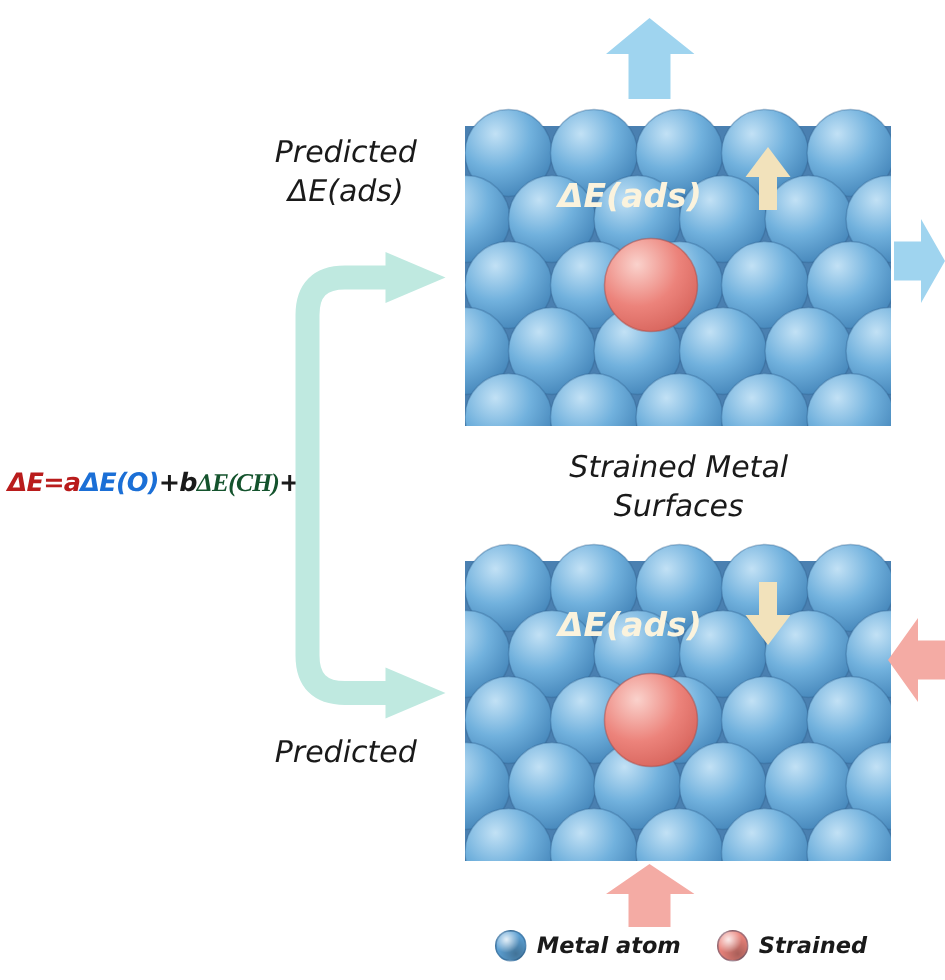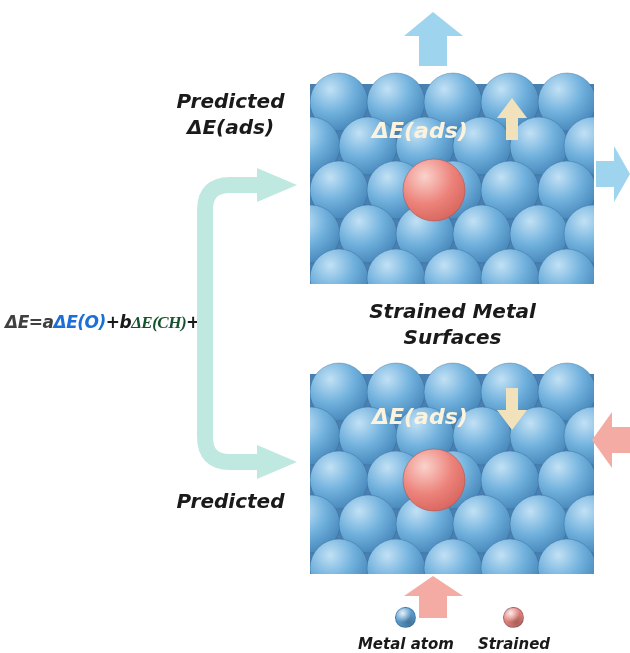--- a/index.html
+++ b/index.html
@@ -2,56 +2,56 @@
 <html><head>
 <meta charset="utf-8">
 <style>
   * { margin:0; padding:0; box-sizing:border-box; }
   html,body { background:#ffffff; }
   #canvas {
     position:relative; width:630px; height:653px; background:#ffffff;
     font-family:"DejaVu Sans", sans-serif; overflow:hidden;
   }
   .abs { position:absolute; }
-  .hand { font-weight:bold; font-style:italic; color:#1a1a1a; text-align:center; }
+  .hand { font-weight:normal; font-style:italic; color:#1a1a1a; text-align:center; }
   #equation {
     left:5px; top:312px; width:210px;
     font-size:17px; font-weight:bold; font-style:italic;
     letter-spacing:-0.5px; white-space:nowrap;
   }
   #label-predicted-ads { left:148px; top:88px;  width:165px; font-size:20px; line-height:26px; }
   #label-predicted-ea  { left:148px; top:488px; width:165px; font-size:20px; line-height:26px; }
   #label-predicted-ea sub { font-size:13px; }
   #label-strained      { left:330px; top:298px; width:245px; font-size:20px; line-height:26px; }
   #label-strained span, #label-predicted-ads span, #label-predicted-ea .ln { display:block; }
   svg text {
     font-family:"DejaVu Sans", sans-serif;
     font-weight:bold; font-style:italic;
   }
   #legend {
     left:310px; top:616px; width:288px; height:28px;
     display:flex; align-items:center; justify-content:center; gap:24px;
   }
-  .legend-item { display:flex; align-items:center; gap:7px;flex-direction:column; }
+  .legend-item { display:flex; align-items:center; gap:7px; }
   .swatch {
     width:21px; height:21px; border-radius:50%;
     background-image:
       radial-gradient(circle at 35% 28%, rgba(255,255,255,.85), rgba(255,255,255,0) 48%),
       radial-gradient(circle at 68% 78%, rgba(0,0,0,.28), rgba(0,0,0,0) 62%);
     border:1px solid rgba(30,70,110,.35);
   }
   .legend-label { font-size:15px; font-weight:bold; font-style:italic; color:#1a1a1a; }
 </style>
 </head>
 <body>
 
 <div id="canvas">
 
   <div id="equation" class="abs">
-    <span style="color: #404040;">ΔE=a</span><span style="color: rgb(27, 111, 214); margin-top: 15px;">ΔE(O)</span><span style="color: rgb(26, 26, 26);">+b</span><span style="color: #14532d; font-family: Liberation Serif, serif;">ΔE(CH)</span><span style="color: rgb(26, 26, 26);">+c</span>
+    <span style="color: #b91c1c;">ΔE=a</span><span style="color: rgb(27, 111, 214); margin-top: 15px;">ΔE(O)</span><span style="color: rgb(26, 26, 26);">+b</span><span style="color: #14532d; font-family: Liberation Serif, serif;">ΔE(CH)</span><span style="color: rgb(26, 26, 26);">+c</span>
   </div>
 
   <div id="label-predicted-ads" class="abs hand">
     <span>Predicted</span>
     <span>ΔE(ads)</span>
   </div>
 
   <div id="label-predicted-ea" class="abs hand">
     <span class="ln">Predicted</span>
   </div>

